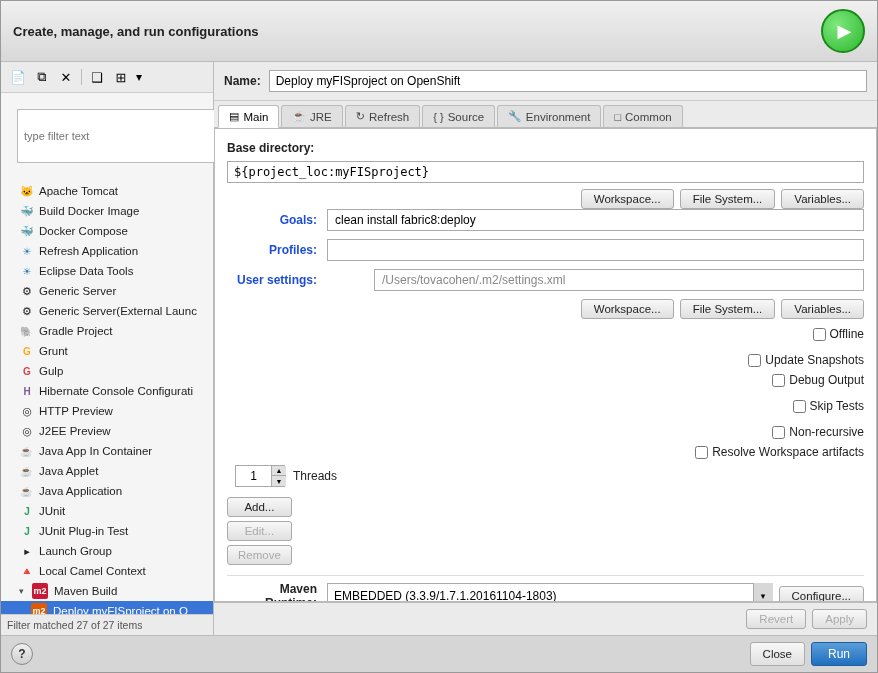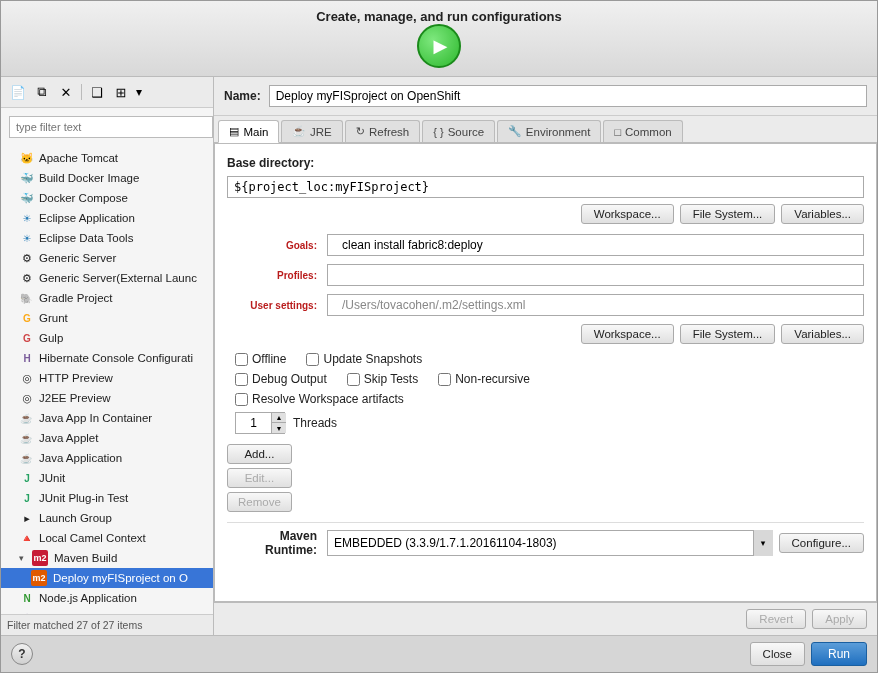--- a/index.html
+++ b/index.html
@@ -21,21 +21,20 @@
       flex-direction: column;
     }
 
     .dialog-header {
       background: linear-gradient(to bottom, #f0f0f0, #d8d8d8);
       padding: 8px 12px;
       border-bottom: 1px solid #bbb;
       display: flex;
       align-items: center;
       justify-content: space-between;
-      flex-direction: column;
     }
 
     .dialog-title {
       font-size: 13px;
       font-weight: bold;
       color: #222;
     }
 
     .run-btn {
       width: 44px;
@@ -95,27 +94,27 @@
 
     .toolbar-sep {
       width: 1px;
       height: 16px;
       background: #bbb;
       margin: 0 2px;
     }
 
     .filter-input {
       width: 100%;
-      padding: 4px 6px;
+      padding: 20px 6px;
       border: 1px solid #bbb;
       background: white;
       font-size: 11px;
       color: #888;
       outline: none;
-      margin: 8px;
+      margin: 16px;
       width: calc(100% - 8px);
     }
 
     .tree-container {
       flex: 1;
       overflow-y: auto;
       padding: 2px 0;
     }
 
     .tree-item {
@@ -243,21 +242,20 @@
     .content-area {
       flex: 1;
       background: white;
       border: 1px solid #bbb;
       margin: 0;
       overflow-y: auto;
       padding: 12px;
     }
 
     .form-section {
-      margin-bottom: 10px;
     }
 
     .section-label {
       font-size: 12px;
       font-weight: bold;
       color: #222;
       margin-bottom: 6px;
     }
 
     .text-input {
@@ -291,40 +289,41 @@
     .form-row {
       display: flex;
       align-items: center;
       margin-bottom: 8px;
     }
 
     .form-row-label {
       width: 100px;
       text-align: right;
       padding-right: 10px;
-      font-size: 10px;
-      color: #b91c1c;
+      font-size: 12px;
+      color: #1d4ed8;
       font-weight: bold;
     }
 
     .form-row-input {
       flex: 1;
       border: 1px solid #aaa;
-      padding: 3px 14px;
+      padding: 3px 7px;
       font-size: 12px;
       background: white;
       outline: none;
     }
 
     .checkboxes-row {
       display: flex;
-      align-items: flex-start;
-      gap: 20px;
+      align-items: flex-end;
+      gap: 12px;
       margin-bottom: 6px;
       padding-left: 8px;
+      flex-direction: column;
     }
 
     .checkbox-item {
       display: flex;
       align-items: center;
       gap: 4px;
       font-size: 12px;
       color: #222;
     }
 
@@ -566,21 +565,21 @@
         <div class="tree-item tree-item-indent1">
           <span class="item-icon icon-docker">🐳</span>
           <span>Build Docker Image</span>
         </div>
         <div class="tree-item tree-item-indent1">
           <span class="item-icon icon-docker">🐳</span>
           <span>Docker Compose</span>
         </div>
         <div class="tree-item tree-item-indent1">
           <span class="item-icon icon-eclipse" style="font-size:10px;">☀</span>
-          <span>Eclipse Application</span>
+          <span>Refresh Application</span>
         </div>
         <div class="tree-item tree-item-indent1">
           <span class="item-icon icon-eclipse" style="font-size:10px;">☀</span>
           <span>Eclipse Data Tools</span>
         </div>
         <div class="tree-item tree-item-indent1">
           <span class="item-icon">⚙</span>
           <span>Generic Server</span>
         </div>
         <div class="tree-item tree-item-indent1">
@@ -714,21 +713,21 @@
           <input class="form-row-input" type="text" value="clean install fabric8:deploy" style="">
         </div>
 
         <div class="form-row">
           <span class="form-row-label">Profiles:</span>
           <input class="form-row-input" type="text" style="">
         </div>
 
         <div class="form-row">
           <span class="form-row-label">User settings:</span>
-          <input class="form-row-input" type="text" style="color: rgb(136, 136, 136);" value="/Users/tovacohen/.m2/settings.xml">
+          <input class="form-row-input" type="text" style="color: rgb(136, 136, 136); margin-left: 47px;" value="/Users/tovacohen/.m2/settings.xml">
         </div>
         <div class="btn-row" style="padding-left: 108px; justify-content:flex-end;">
           <button class="btn">Workspace...</button>
           <button class="btn">File System...</button>
           <button class="btn">Variables...</button>
         </div>
 
         <div class="checkboxes-row" style="margin-top:8px;">
           <div class="checkbox-item">
             <input type="checkbox" style="">

